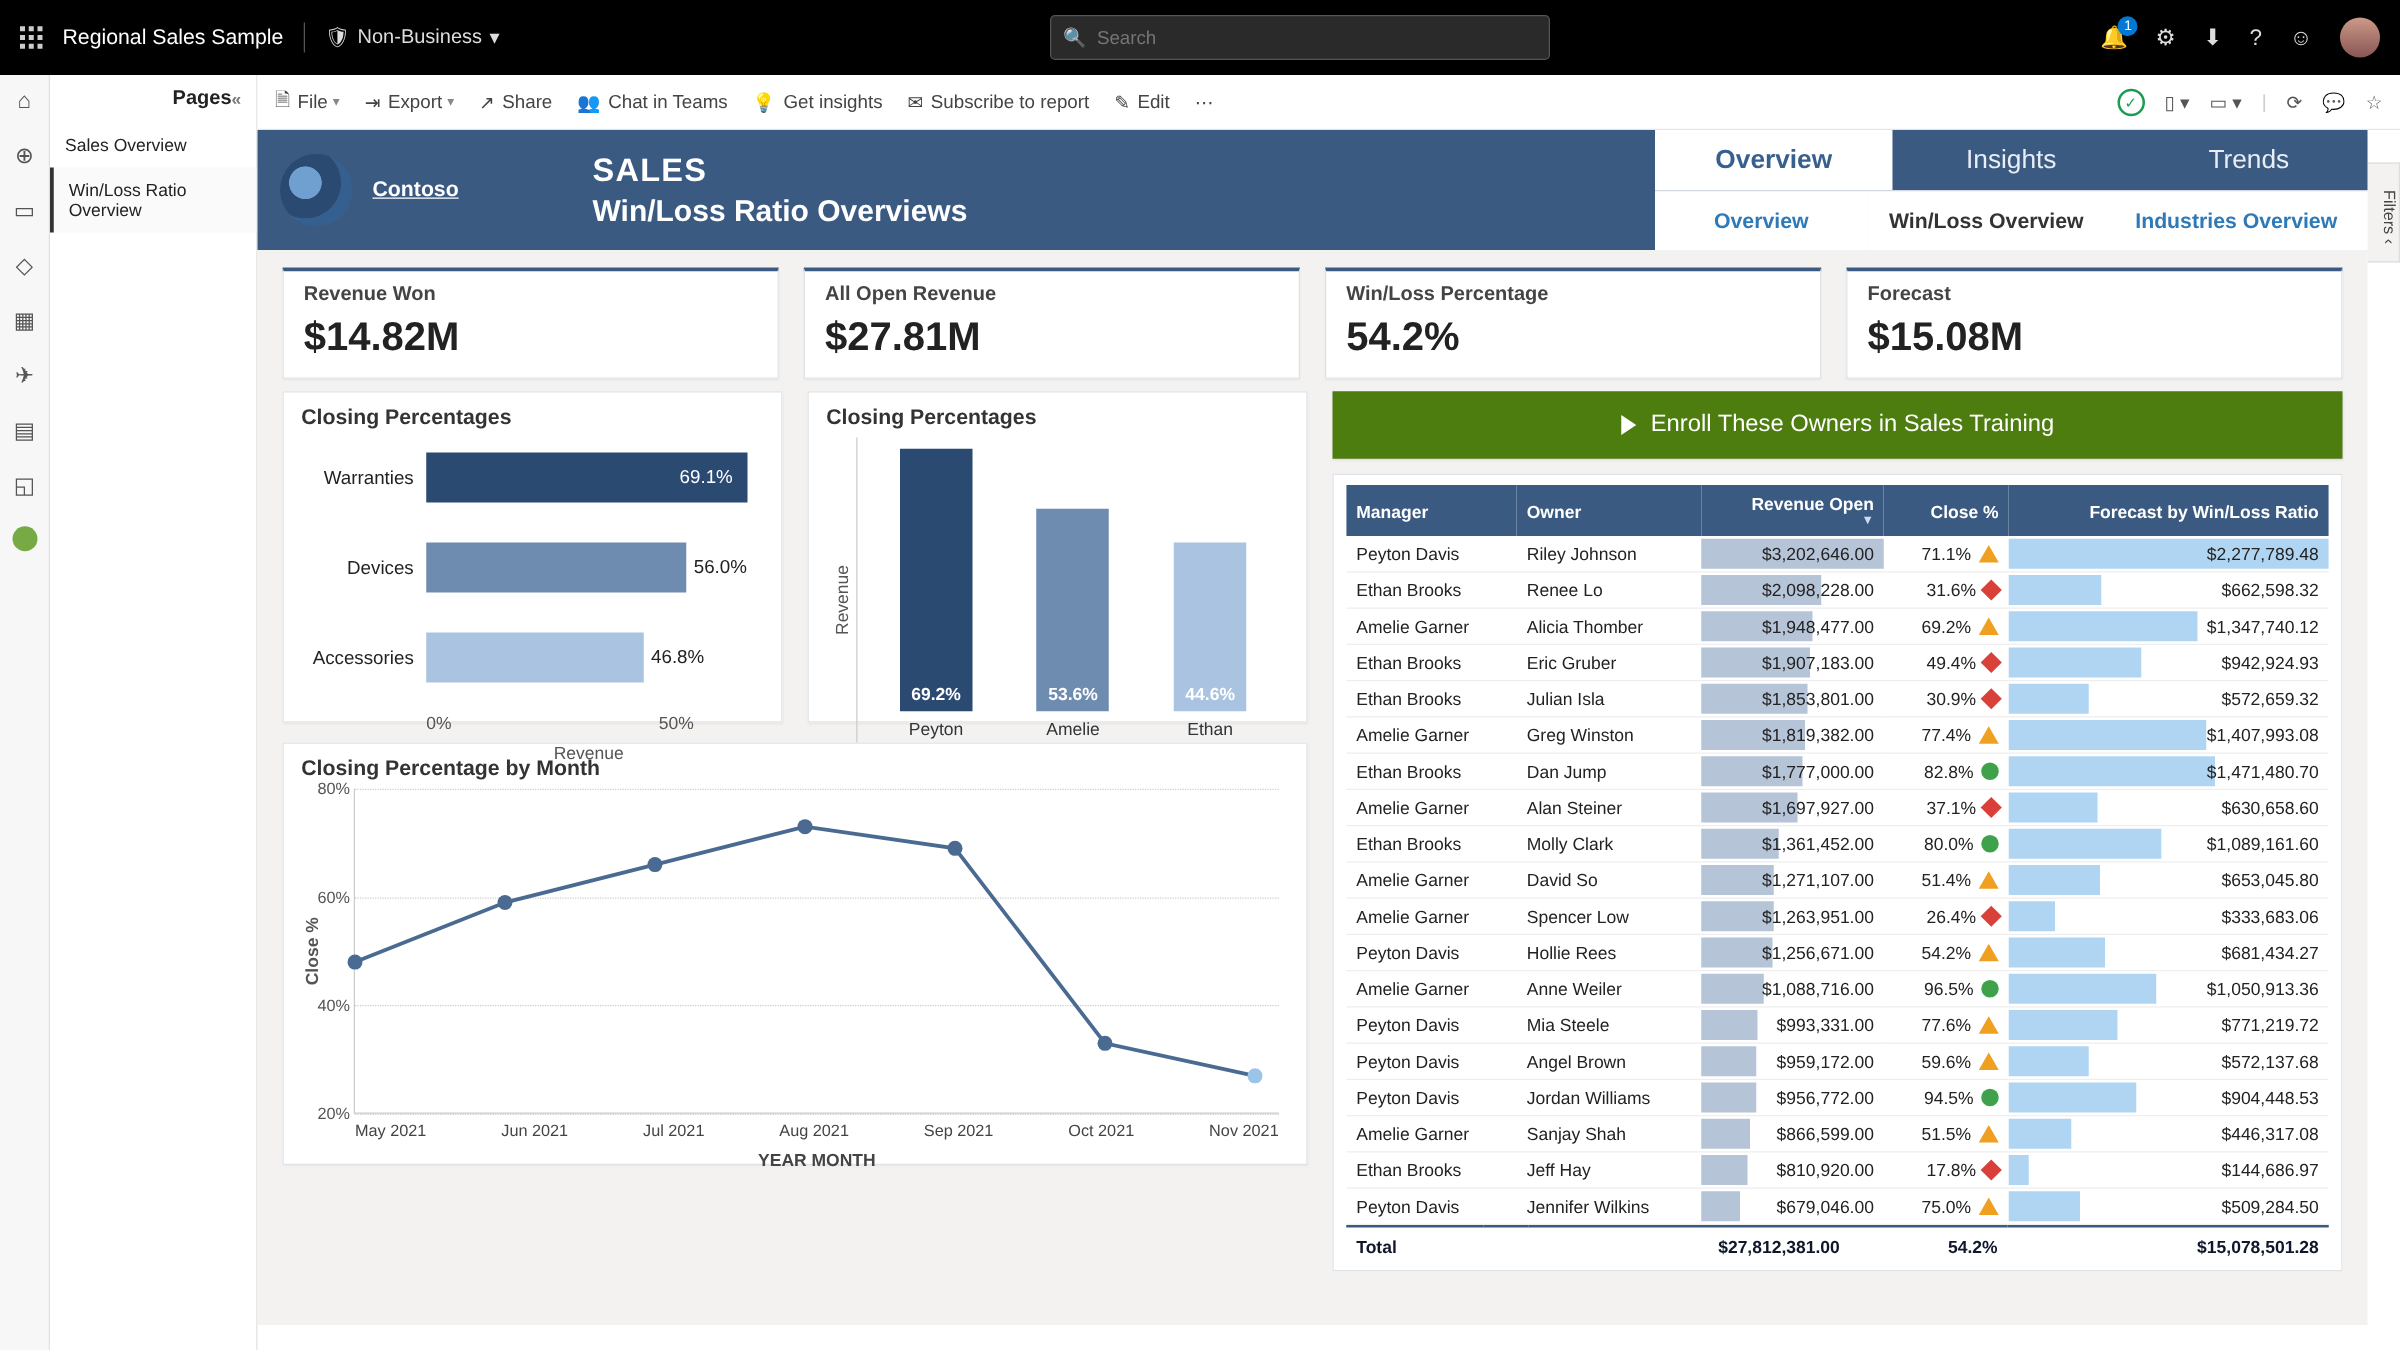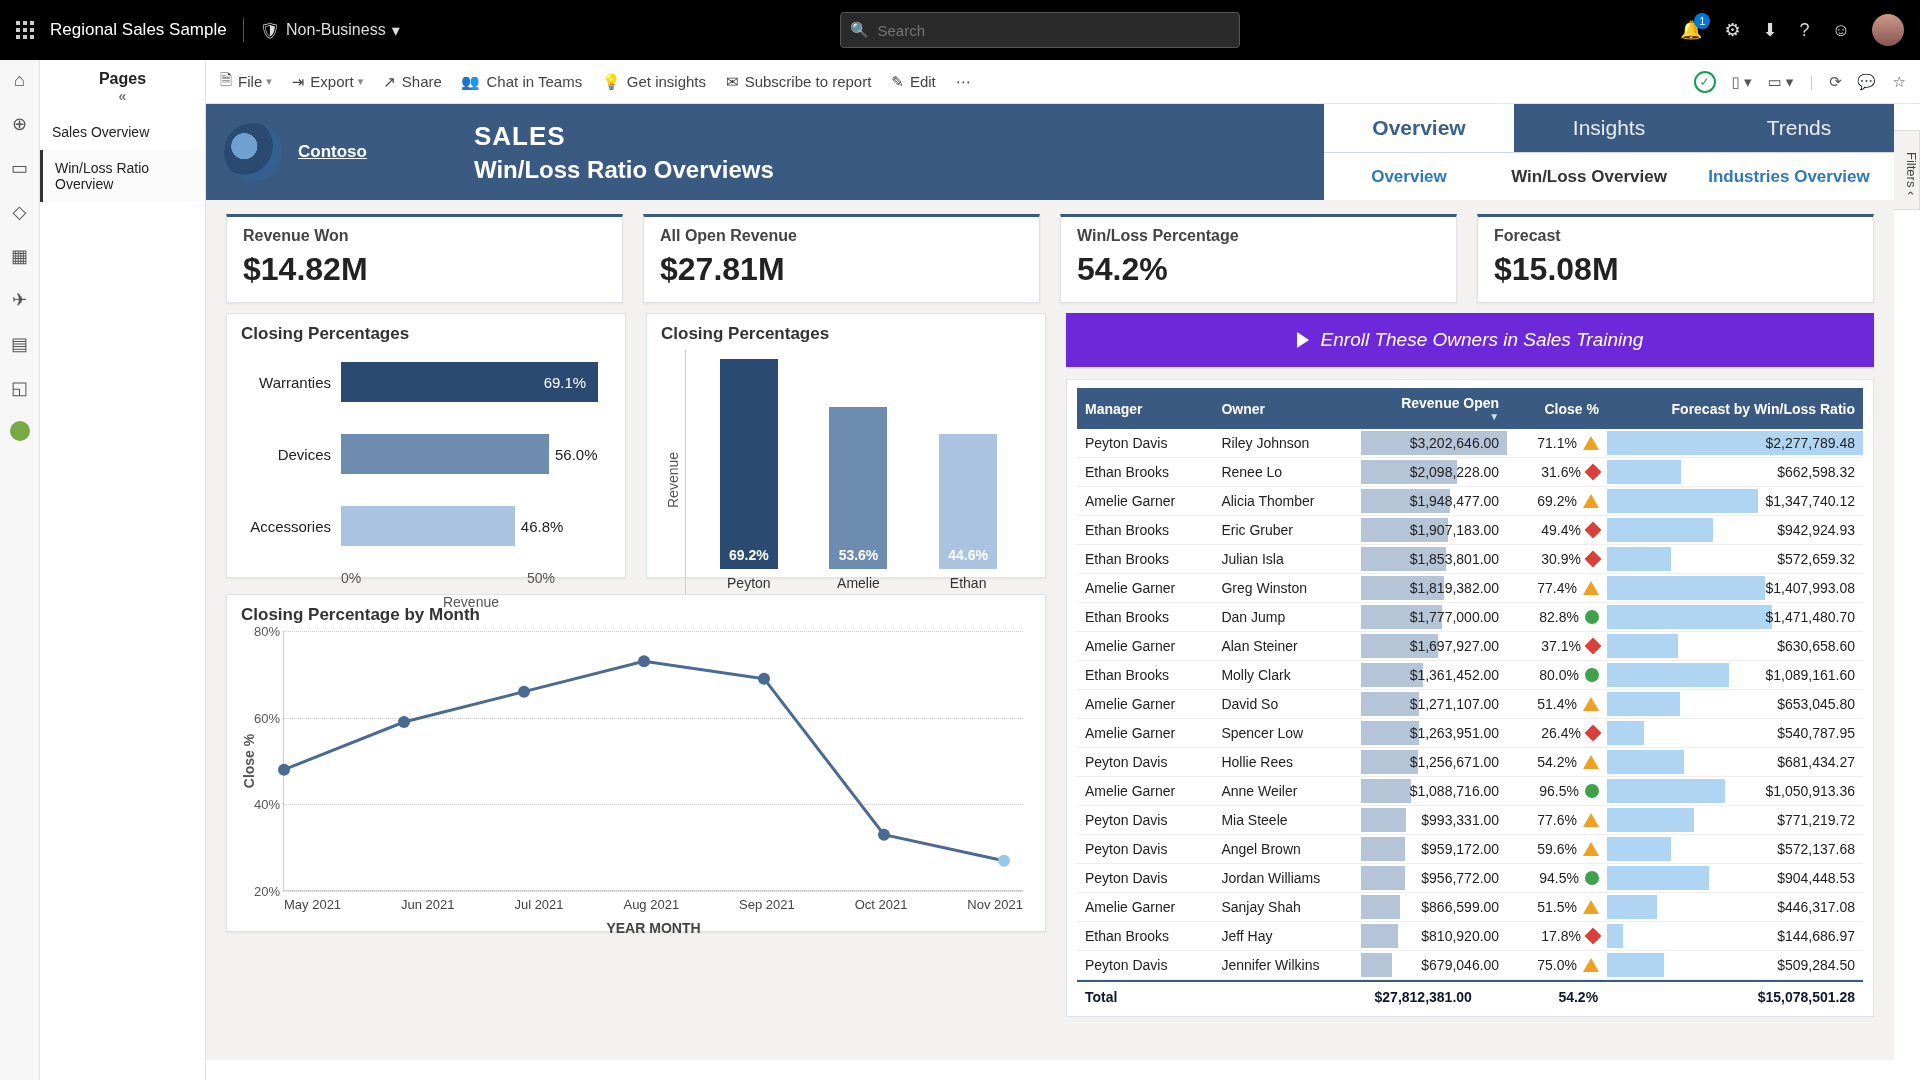--- a/index.html
+++ b/index.html
@@ -12,21 +12,21 @@
   .topbar .divider{width:1px; height:24px; background:#555;}
   .topbar .sensitivity{font-size:16px; color:#ddd; display:flex; align-items:center; gap:6px;}
   .topbar .spacer{flex:1;}
   .searchbox { width:400px; height:36px; background:#2a2a2a; border:1px solid #555; border-radius:4px; display:flex; align-items:center; padding:0 10px; color:#aaa; gap:8px; font-size:15px;}
   .topbar .icons { display:flex; gap:22px; align-items:center; font-size:18px; }
   .topbar .bell{position:relative;}
   .topbar .badge{position:absolute; top:-6px; right:-8px; background:#0078d4; color:#fff; border-radius:50%; font-size:11px; width:16px; height:16px; display:flex; align-items:center; justify-content:center;}
   .avatar{width:32px; height:32px; border-radius:50%; background:linear-gradient(#c98,#855);}
   .leftrail{position:absolute; left:0; top:60px; width:40px; height:1020px; background:#f7f7f7; border-right:1px solid #e1e1e1; display:flex; flex-direction:column; align-items:center; padding-top:10px; gap:22px; color:#555; font-size:18px;}
   .pagespanel{position:absolute; left:40px; top:60px; width:166px; height:1020px; background:#fff; border-right:1px solid #e1e1e1;}
-  .pagespanel .hdr{display:flex; align-items:center; justify-content:center; padding:10px 12px; font-weight:600; font-size:16px;flex-direction:column;}
+  .pagespanel .hdr{display:flex; align-items:center; justify-content:flex-end; padding:10px 12px; font-weight:600; font-size:16px;}
   .pagespanel .collapse{color:#777; font-size:14px;}
   .pagespanel .item{padding:10px 12px; font-size:14px; cursor:pointer;}
   .pagespanel .item.active{border-left:3px solid #333; font-weight:500; background:#fafafa;}
 
   .toolbar{position:absolute; left:206px; top:60px; right:0; height:44px; border-bottom:1px solid #e5e5e5; background:#fff; display:flex; align-items:center; padding:0 14px; gap:20px; font-size:15px; color:#444;}
   .toolbar .tbtn{display:flex; align-items:center; gap:6px; cursor:pointer;}
   .toolbar .chev{color:#888; font-size:11px; margin-left:-2px;}
   .toolbar .right{margin-left:auto; display:flex; gap:16px; align-items:center; color:#555;}
   .greenpill{width:22px; height:22px; border:2px solid #1a9c52; border-radius:50%; display:inline-flex; align-items:center; justify-content:center; color:#1a9c52; font-size:12px;}
 
@@ -85,21 +85,21 @@
   
   .linecard{height:338px;}
   .linechart{position:relative; height:260px; margin:4px 8px 0 42px; border-left:1px solid #ccc; border-bottom:1px solid #ccc;}
   .linechart .grid{position:absolute; left:0; right:0; border-top:1px dotted #ccc;}
   .linechart .ylab{position:absolute; left:-42px; width:38px; text-align:right; font-size:13px; color:#555; transform:translateY(-50%);}
   .linechart .yax{position:absolute; left:-62px; top:50%; transform:translateY(-50%) rotate(-90deg); font-size:14px; color:#555; font-weight:600;}
   .linechart .xticks{position:absolute; left:0; right:0; bottom:-22px; display:flex; justify-content:space-between; font-size:13px; color:#444;}
   .linechart .xlabel{position:absolute; left:0; right:0; bottom:-46px; text-align:center; font-size:14px; color:#444; font-weight:600;}
 
   .rightcol{flex:1; display:flex; flex-direction:column; gap:12px;}
-  .enroll{height:54px; background:#6d28d9; color:#fff; display:flex; align-items:center; justify-content:center; gap:12px; font-size:19px; box-shadow:0 1px 2px rgba(0,0,0,.1); cursor:pointer;font-style:italic;}
+  .enroll{height:54px; background:#4d7c0f; color:#fff; display:flex; align-items:center; justify-content:center; gap:12px; font-size:19px; box-shadow:0 1px 2px rgba(0,0,0,.1); cursor:pointer;}
   .enroll .play{width:0; height:0; border-left:12px solid #fff; border-top:8px solid transparent; border-bottom:8px solid transparent;}
 
   .tablewrap{flex:1; background:#fff; border:1px solid #dfe3e8; padding:8px 10px 4px; display:flex; flex-direction:column;}
   .tablewrap .ctitle{font-size:17px; font-weight:600; margin-bottom:6px;}
   table{border-collapse:collapse; width:100%; font-size:14px;}
   thead th{background:#3a5a82; color:#fff; font-weight:600; padding:7px 8px; text-align:right; position:sticky; top:0;}
   thead th:first-child, thead th:nth-child(2){text-align:left;}
   tbody td{padding:6px 8px; border-bottom:1px solid #eee; text-align:right; white-space:nowrap;}
   tbody td:first-child, tbody td:nth-child(2){text-align:left;}
   .revcell{position:relative;margin-top:26px;}
@@ -470,21 +470,21 @@
                   </td>
     <td class="fccell"><div class="fill" style="width:28.6701561199589%"></div><span>$653,045.80</span></td>
   </tr>
                 <tr>
     <td>Amelie Garner</td>
     <td>Spencer Low</td>
     <td class="revcell"><div class="fill" style="width:39.46583543732277%"></div><span>$1,263,951.00</span></td>
     <td>
                     <div class="closetd">26.4% <span class="ind red"></span></div>
                   </td>
-    <td class="fccell"><div class="fill" style="width:14.6494249328081%"></div><span>$540,787.95</span></td>
+    <td class="fccell"><div class="fill" style="width:14.6494249328081%"></div><span>$333,683.06</span></td>
   </tr>
                 <tr>
     <td>Peyton Davis</td>
     <td>Hollie Rees</td>
     <td class="revcell"><div class="fill" style="width:39.238523395966965%"></div><span>$1,256,671.00</span></td>
     <td>
                     <div class="closetd">54.2% <span class="ind yellow"></span></div>
                   </td>
     <td class="fccell"><div class="fill" style="width:29.916472790101743%"></div><span>$681,434.27</span></td>
   </tr>

